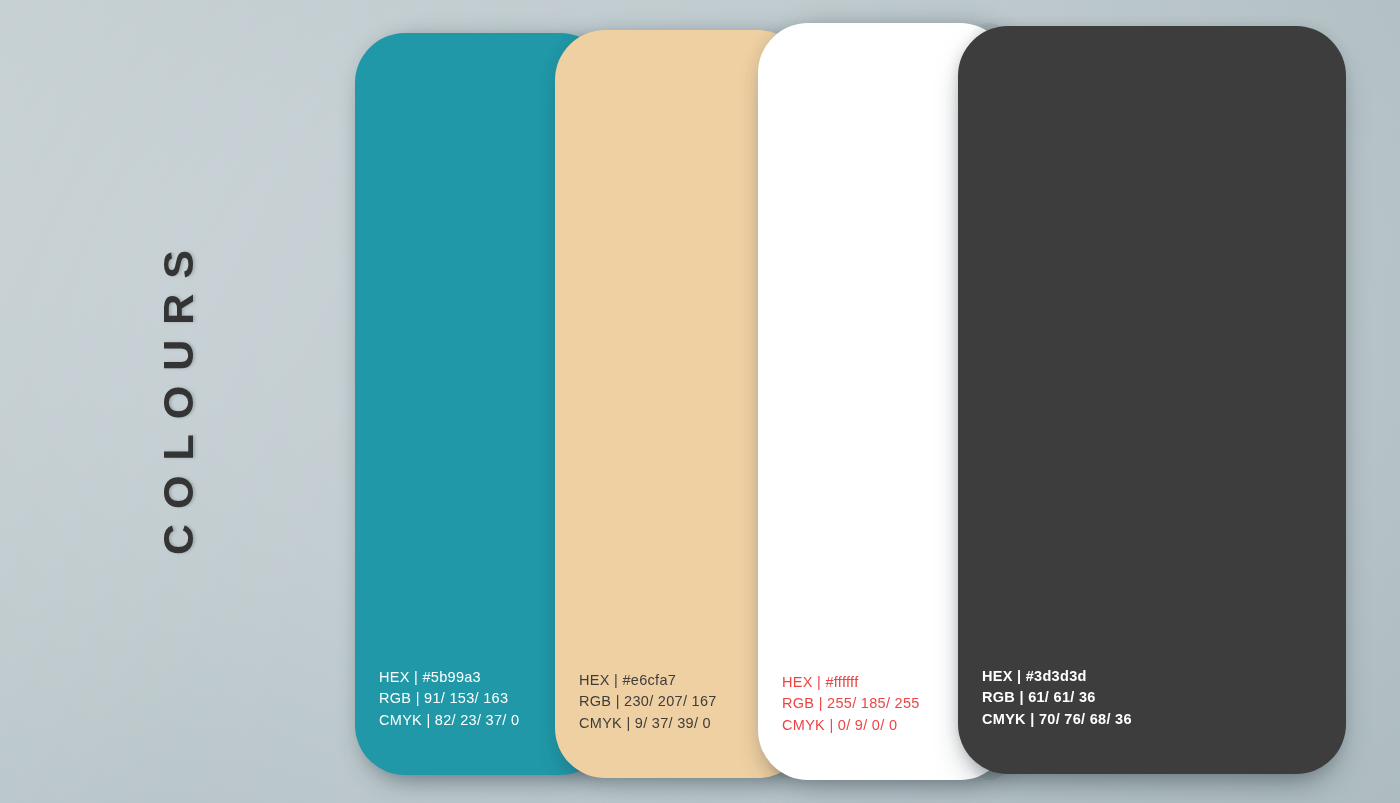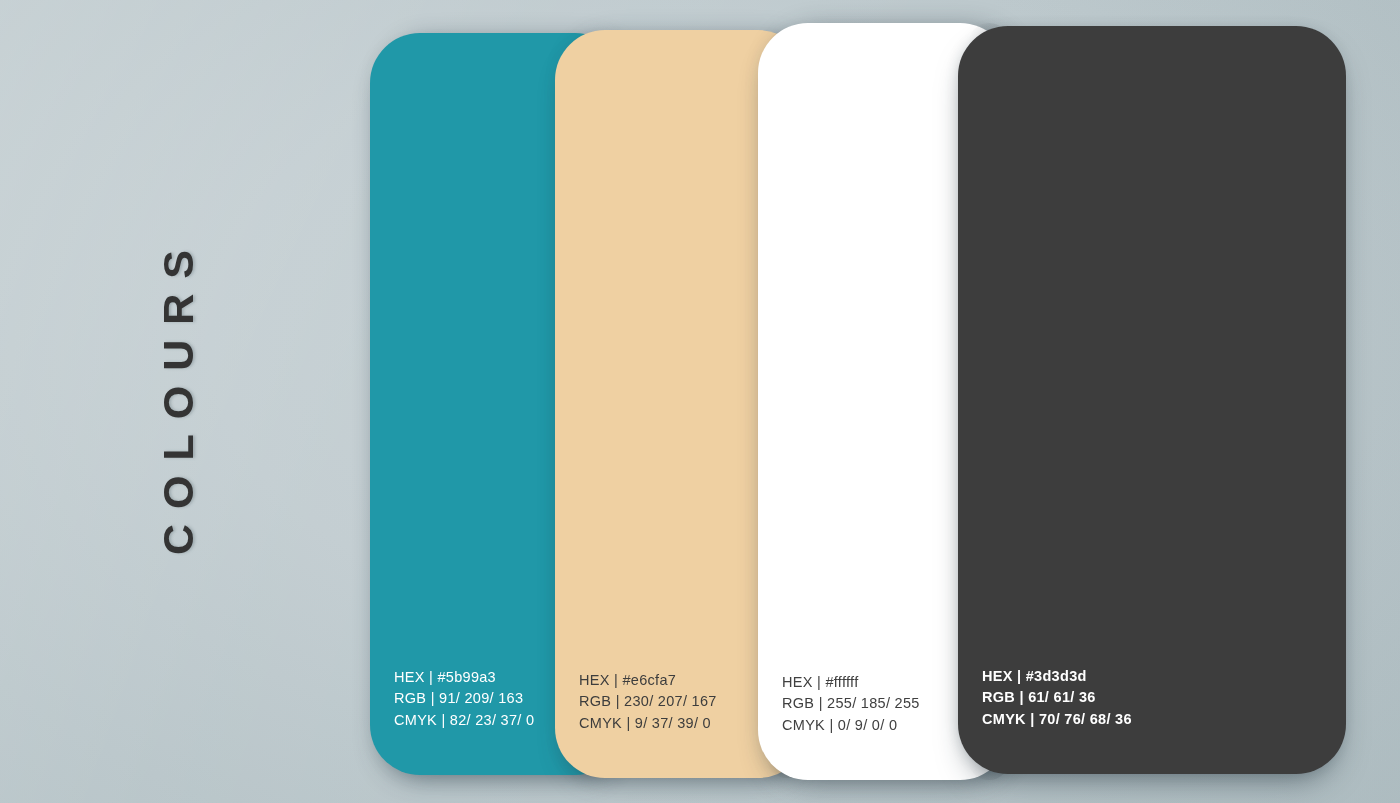--- a/index.html
+++ b/index.html
@@ -56,21 +56,21 @@
     bottom: 44px;
     line-height: 21.5px;
     font-size: 14.5px;
     letter-spacing: 0.3px;
     white-space: nowrap;
   }
   .labels .row { display: block; }
 
   
   #card-teal {
-    left: 370px;
+    left: 355px;
     top: 33px;
     width: 255px;
     height: 742px;
     background: #2098a8;
     box-shadow: 10px 0 22px -4px rgba(40,60,70,0.40),
                 0 14px 26px -10px rgba(40,60,70,0.45);
   }
   #card-teal .labels { color: #ffffff; }
 
   
@@ -129,37 +129,37 @@
 <div id="stage">
 
   <div id="bg-sheen"></div>
 
   <div id="title">COLOURS</div>
 
   <div class="card" id="card-teal" style="background: rgb(32, 152, 168);">
     <div class="edge-shade"></div>
     <div class="labels" style="color: rgb(255, 255, 255);">
       <span class="row">HEX | #5b99a3</span>
-      <span class="row">RGB | 91/ 209/ 163</span>
+      <span class="row">RGB | 91/ 153/ 163</span>
       <span class="row">CMYK | 82/ 23/ 37/ 0</span>
     </div>
   </div>
 
   <div class="card" id="card-beige" style="background: rgb(239, 208, 162);">
     <div class="edge-shade"></div>
     <div class="labels" style="color: rgb(61, 61, 61);">
       <span class="row">HEX | #e6cfa7</span>
       <span class="row">RGB | 230/ 207/ 167</span>
       <span class="row">CMYK | 9/ 37/ 39/ 0</span>
     </div>
   </div>
 
   <div class="card" id="card-white" style="background: rgb(255, 255, 255);">
     <div class="edge-shade"></div>
-    <div class="labels" style="color: #404040;">
+    <div class="labels" style="color: #ef4444;">
       <span class="row">HEX | #ffffff</span>
       <span class="row">RGB | 255/ 185/ 255</span>
       <span class="row">CMYK | 0/ 9/ 0/ 0</span>
     </div>
   </div>
 
   <div class="card" id="card-dark" style="background: rgb(61, 61, 61); font-weight: bold;">
     <div class="labels" style="color: rgb(255, 255, 255);">
       <span class="row">HEX | #3d3d3d</span>
       <span class="row">RGB | 61/ 61/ 36</span>

